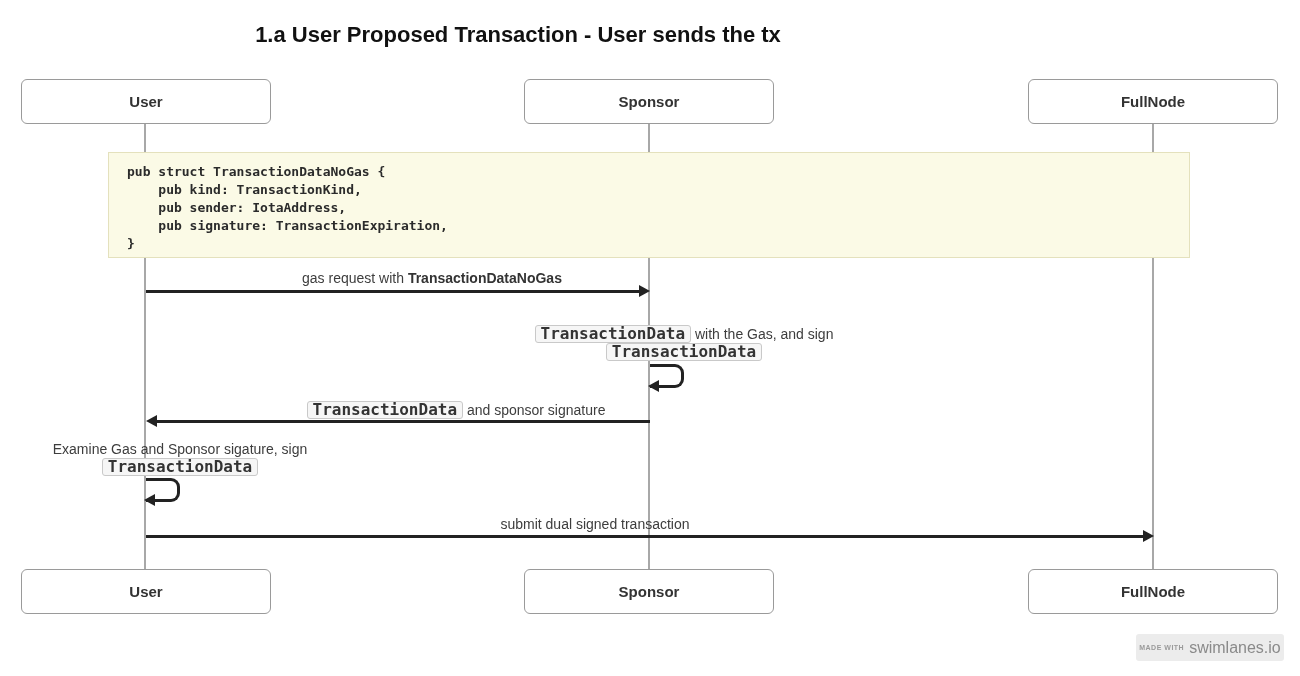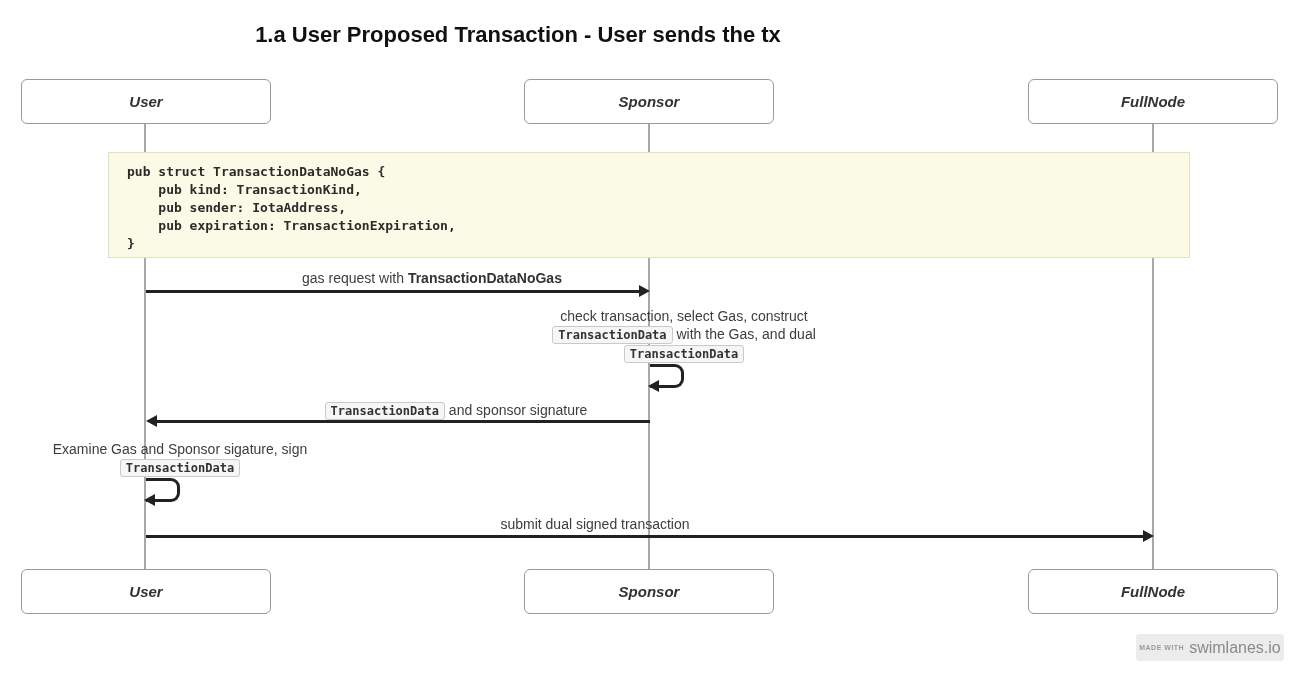--- a/index.html
+++ b/index.html
@@ -9,35 +9,35 @@
   }
   .title {
     position:absolute; left:0; top:22px; width:1036px;
     text-align:center; font-size:22px; font-weight:700; color:#111;
   }
   .lifeline { position:absolute; width:2px; top:124px; height:445px; background:#a8a8a8; z-index:1; }
   .actor-box {
     position:absolute; width:250px; height:45px; box-sizing:border-box;
     background:#fff; border:1.5px solid #9a9a9a; border-radius:6px;
     display:flex; align-items:center; justify-content:center;
-    font-size:15px; font-weight:600; color:#333; z-index:3;font-style:italic;
+    font-size:15px; font-weight:600; color:#333; z-index:3;
   }
   .note {
     position:absolute; left:108px; top:152px; width:1082px; height:106px;
     box-sizing:border-box; background:#fbfae6; border:1px solid #e4e1bd;
     padding:10px 18px; z-index:2;
   }
   .note pre {
     margin:0; font-family:"DejaVu Sans Mono", monospace; font-size:13px;
     font-weight:600; line-height:18px; color:#2b2b2b;
   }
   .msg-label { position:absolute; font-size:14px; color:#3d3d3d; text-align:center; line-height:18px; z-index:2;padding-left:34px; }
   .msg-label b { font-weight:700; color:#333; }
   .code-chip {
-    font-family:"DejaVu Sans Mono", monospace; font-size:12px; font-weight:600;
+    font-family:"DejaVu Sans Mono", monospace; font-size:16px; font-weight:600;
     background:#f6f6f6; border:1px solid #c9c9c9; border-radius:3px;
     padding:0 5px; line-height:16px; color:#333; display:inline-block;
   }
   .arrow-line { position:absolute; height:3px; background:#222; z-index:2; }
   .head-right {
     position:absolute; width:0; height:0; z-index:2;
     border-top:6.5px solid transparent; border-bottom:6.5px solid transparent;
     border-left:11px solid #222;
   }
   .head-left {
@@ -75,33 +75,33 @@
     <span>Sponsor</span>
   </div>
   <div class="actor-box" style="left:1028px; top:79px;">
     <span>FullNode</span>
   </div>
 
   <div class="note">
     <pre>pub struct TransactionDataNoGas {
     pub kind: TransactionKind,
     pub sender: IotaAddress,
-    pub expiration: TransactionExpiration,
+    pub signature: TransactionExpiration,
 }</pre>
   </div>
 
   <div class="msg-label" style="left:146px; top:269px; width:504px;">
     <span>gas request with </span><b>TransactionDataNoGas</b>
   </div>
   <div class="arrow-line" style="left:146px; top:290px; width:495px;"></div>
   <div class="head-right" style="left:639px; top:285px;"></div>
 
   <div class="msg-label" style="left:450px; top:307px; width:400px;">
-    <span>check transaction, select Gas, construct</span><br>
-    <span class="code-chip">TransactionData</span><span> with the Gas, and dual</span><br>
+    <br>
+    <span class="code-chip">TransactionData</span><span> with the Gas, and sign</span><br>
     <span class="code-chip">TransactionData</span>
   </div>
   <div class="self-loop" style="left:650px; top:364px;"></div>
   <div class="head-left" style="left:648px; top:380px;"></div>
 
   <div class="msg-label" style="left:146px; top:401px; width:552px;">
     <span class="code-chip">TransactionData</span><span> and sponsor signature</span>
   </div>
   <div class="arrow-line" style="left:156px; top:420px; width:494px;"></div>
   <div class="head-left" style="left:146px; top:415px;"></div>

